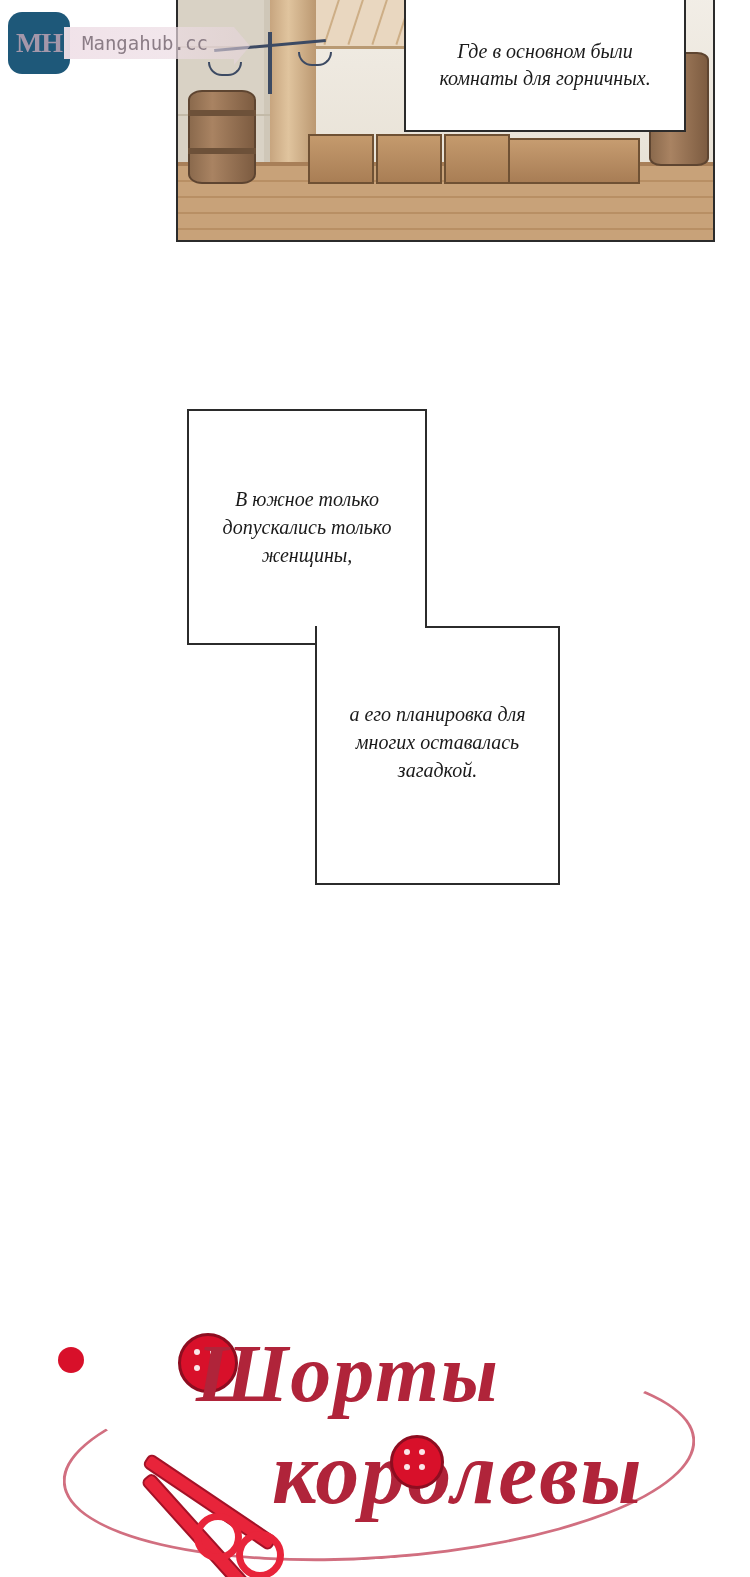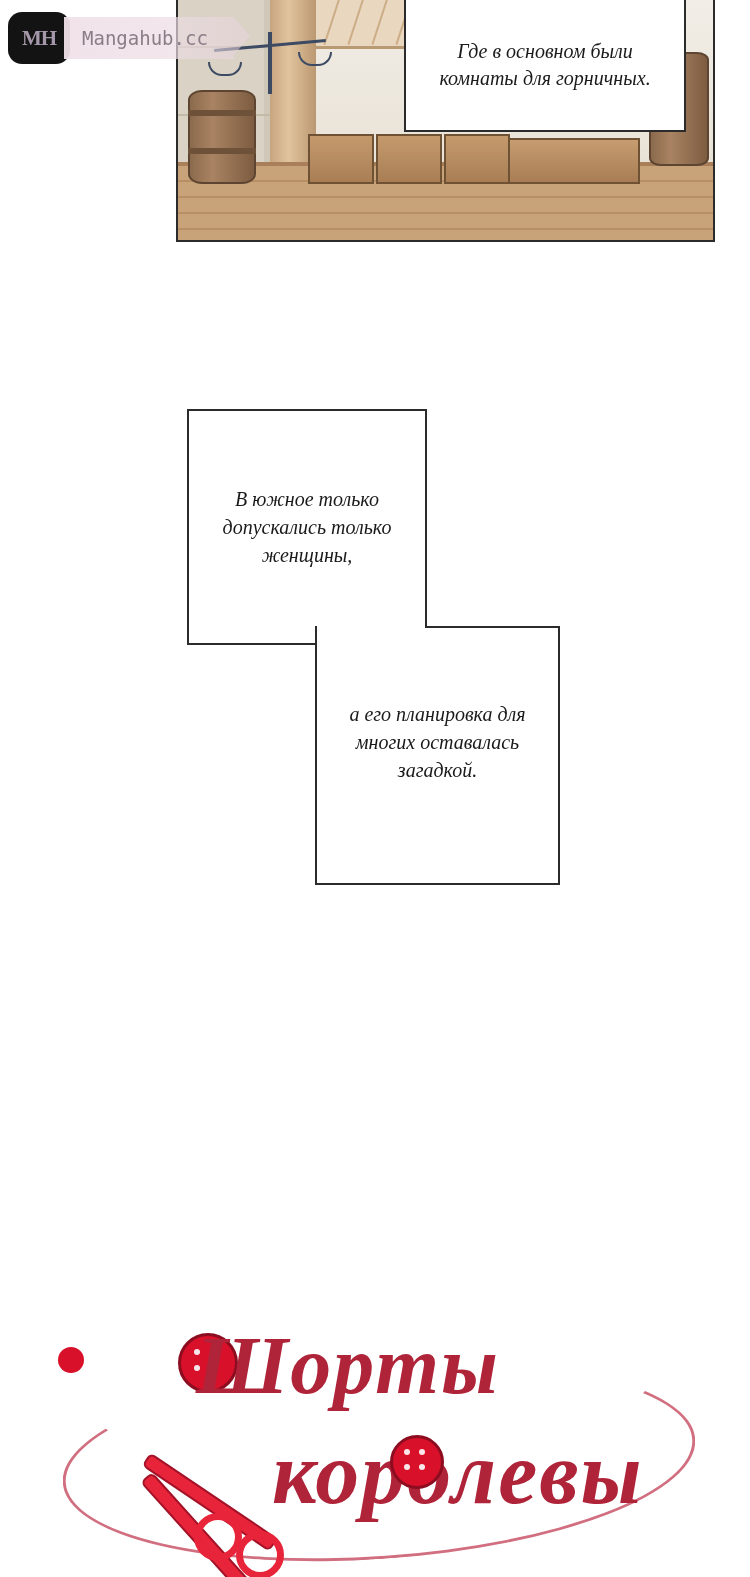--- a/index.html
+++ b/index.html
@@ -19,36 +19,36 @@
   .watermark {
     position: absolute;
     top: 12px;
     left: 8px;
     display: flex;
     align-items: center;
     z-index: 50;
   }
   .wm-logo {
     width: 62px;
-    height: 52px;
+    height: 62px;
     border-radius: 14px;
-    background: #000000;
+    background: #0c4a6e;
     display: flex;
     align-items: center;
     justify-content: center;
     font-family: "Liberation Serif", serif;
-    font-size: 21px;
+    font-size: 28px;
     font-weight: bold;
     color: #9d8fa3;
     letter-spacing: -1px;
     opacity: 0.92;
   }
   .wm-ribbon {
     margin-left: -6px;
-    height: 42px;
+    height: 32px;
     padding: 0 26px 0 18px;
     display: flex;
     align-items: center;
     background: linear-gradient(to right, rgba(240,225,232,0.95), rgba(232,214,222,0.55));
     color: #8b7d86;
     font-family: "DejaVu Sans Mono", monospace;
     font-size: 19px;
     position: relative;
   }
   .wm-ribbon:after {
@@ -299,21 +299,21 @@
     position: absolute;
     font-family: "Liberation Serif", serif;
     font-style: italic;
     font-weight: bold;
     color: #b0243a;
     letter-spacing: 2px;
     white-space: nowrap;
   }
   .title-1 {
     left: 196px;
-    top: 12px;
+    top: 20px;
     font-size: 82px;
   }
   .title-2 {
     left: 272px;
     top: 116px;
     font-size: 88px;
   }
   .swoosh {
     position: absolute;
     left: 62px;

